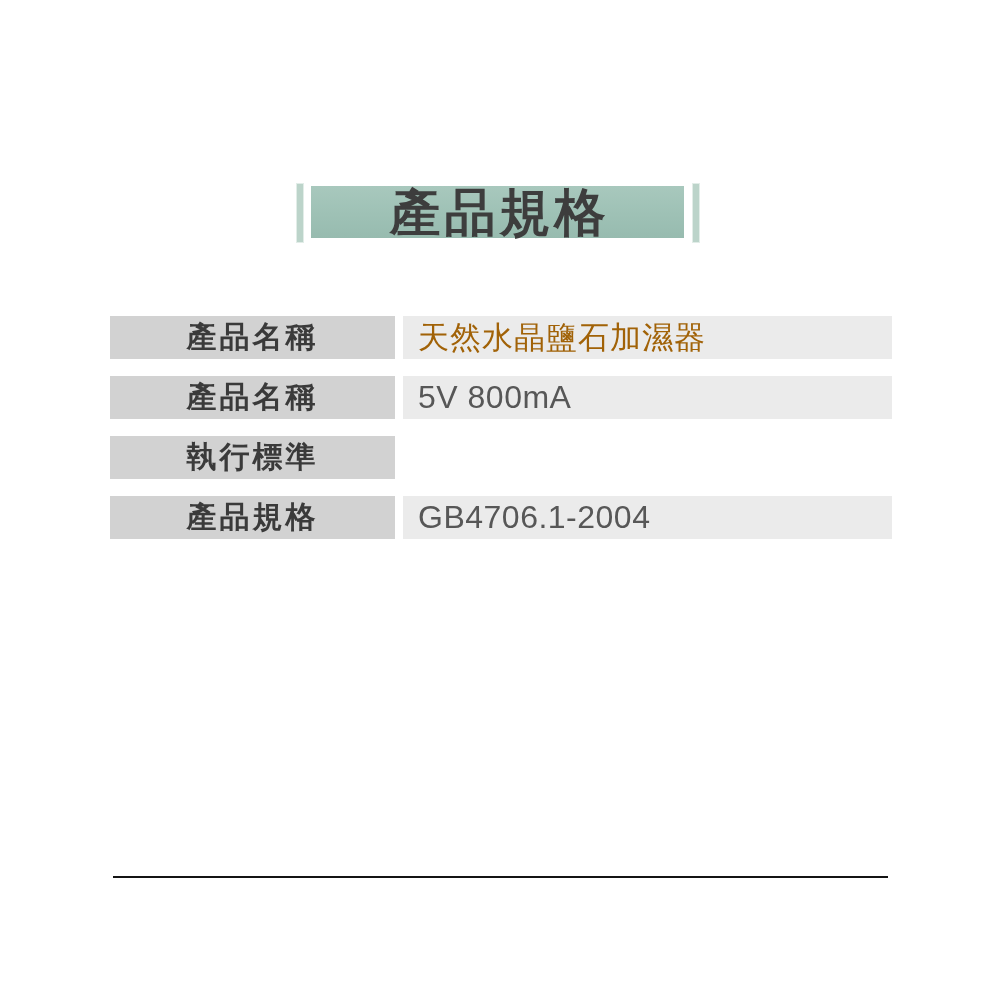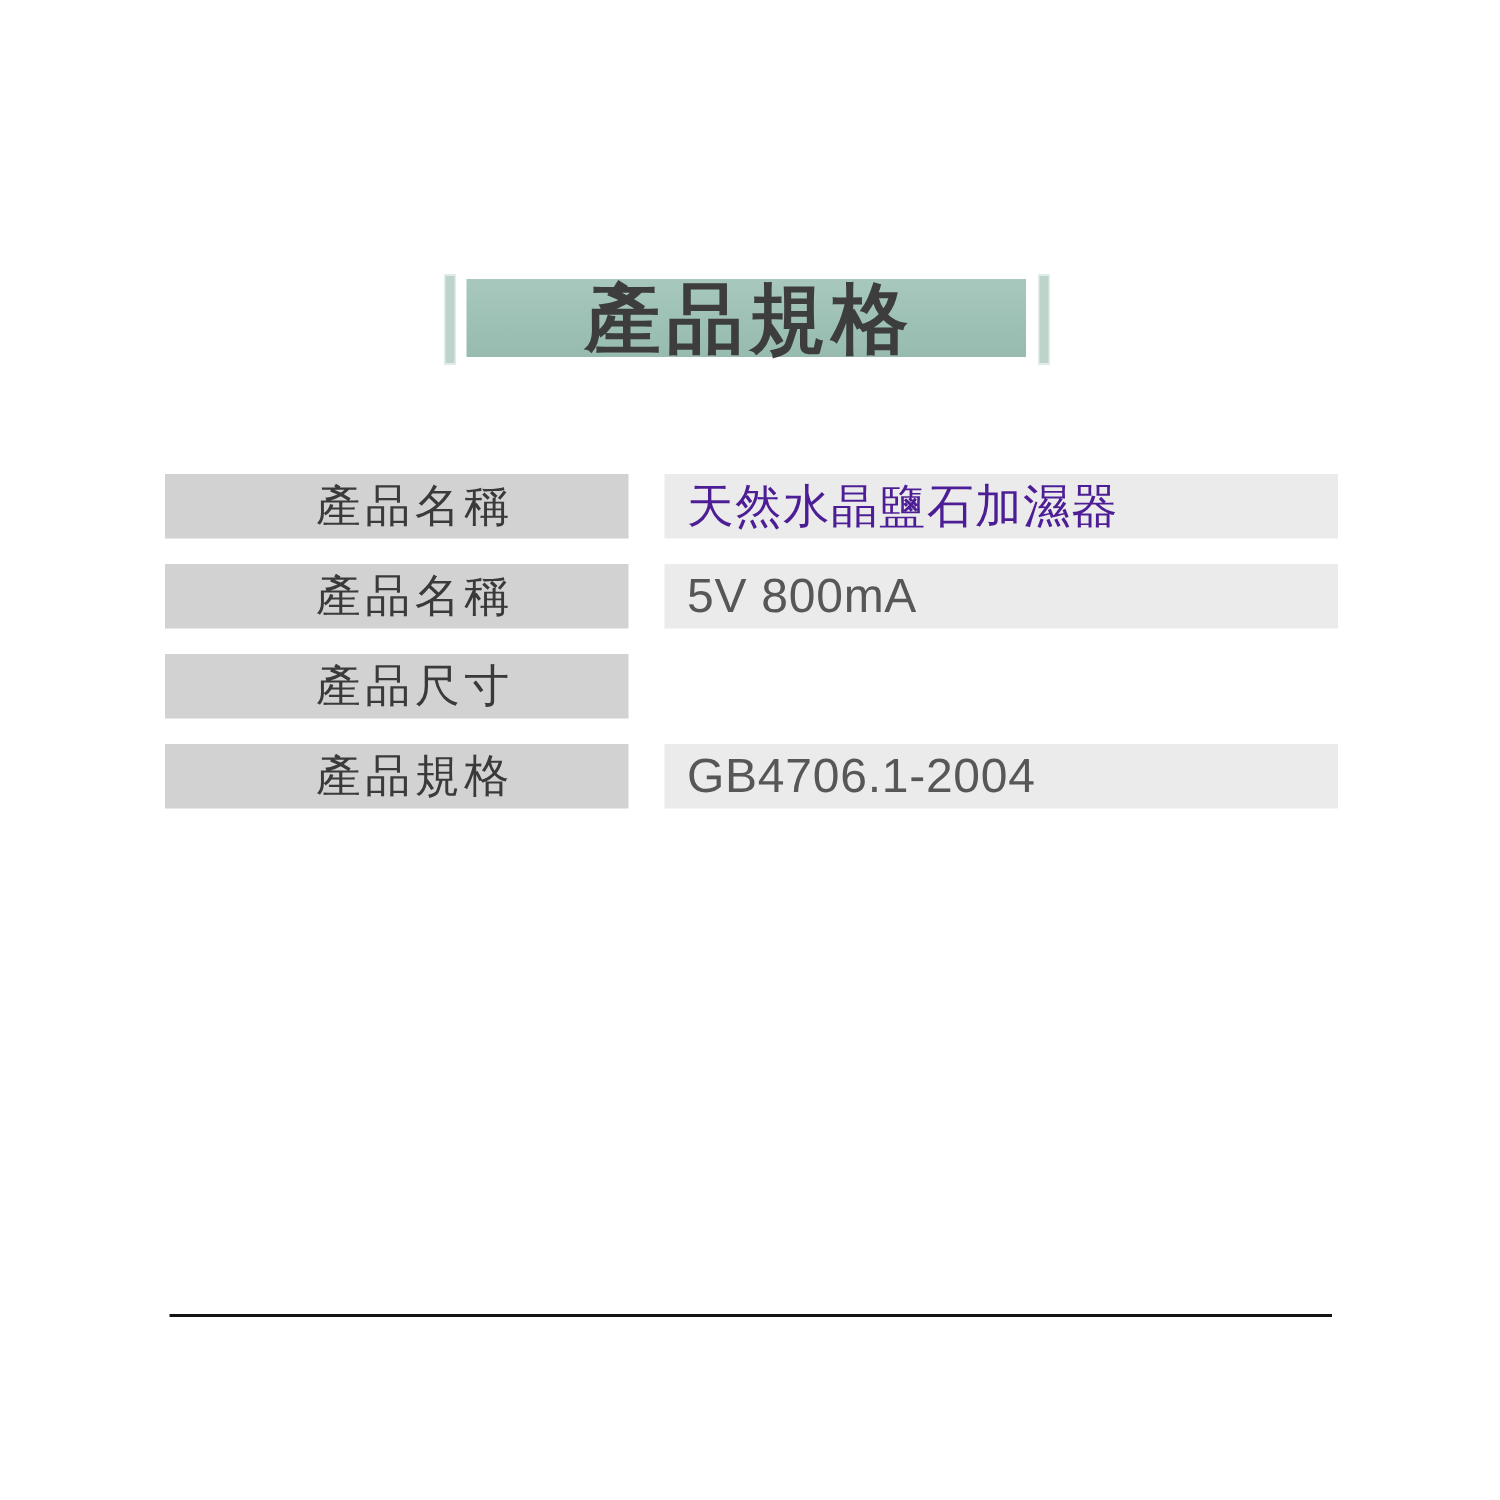--- a/index.html
+++ b/index.html
@@ -54,44 +54,43 @@
     width: 782px;
   }
   .spec-row {
     display: flex;
     height: 43px;
     margin-bottom: 17px;
   }
   .spec-label {
     width: 285px;
     flex: 0 0 285px;
-    margin-right: 24px;
+    margin-right: 8px;
     background: var(--label-cell-bg);
     display: flex;
     align-items: center;
     justify-content: center;
     font-size: 30px;
-    font-weight: normal;
+    font-weight: bold;
     letter-spacing: 3px;
     color: var(--label-text);
-    padding-left: 24px;
   }
   .spec-value {
     flex: 1 1 auto;
     background: var(--value-cell-bg);
     display: flex;
     align-items: center;
     padding-left: 15px;
     font-size: 32px;
     color: var(--value-text);
     letter-spacing: 0.5px;
   }
   .spec-row:first-child .spec-value {
     font-size: 31px;
-    color: #4c1d95;
+    color: #a16207;
     letter-spacing: 1px;
   }
 
   
   .bottom-divider {
     position: absolute;
     left: 113px;
     top: 876px;
     width: 775px;
     height: 2px;
@@ -113,21 +112,21 @@
     <div class="spec-label">產品名稱</div>
     <div class="spec-value">天然水晶鹽石加濕器</div>
   </div>
 
   <div class="spec-row">
     <div class="spec-label">產品名稱</div>
     <div class="spec-value">5V 800mA</div>
   </div>
 
   <div class="spec-row">
-    <div class="spec-label">產品尺寸</div>
+    <div class="spec-label">執行標準</div>
   </div>
 
   <div class="spec-row">
     <div class="spec-label">產品規格</div>
     <div class="spec-value">GB4706.1-2004</div>
   </div>
 
 </div>
 
 <div class="bottom-divider"></div>

